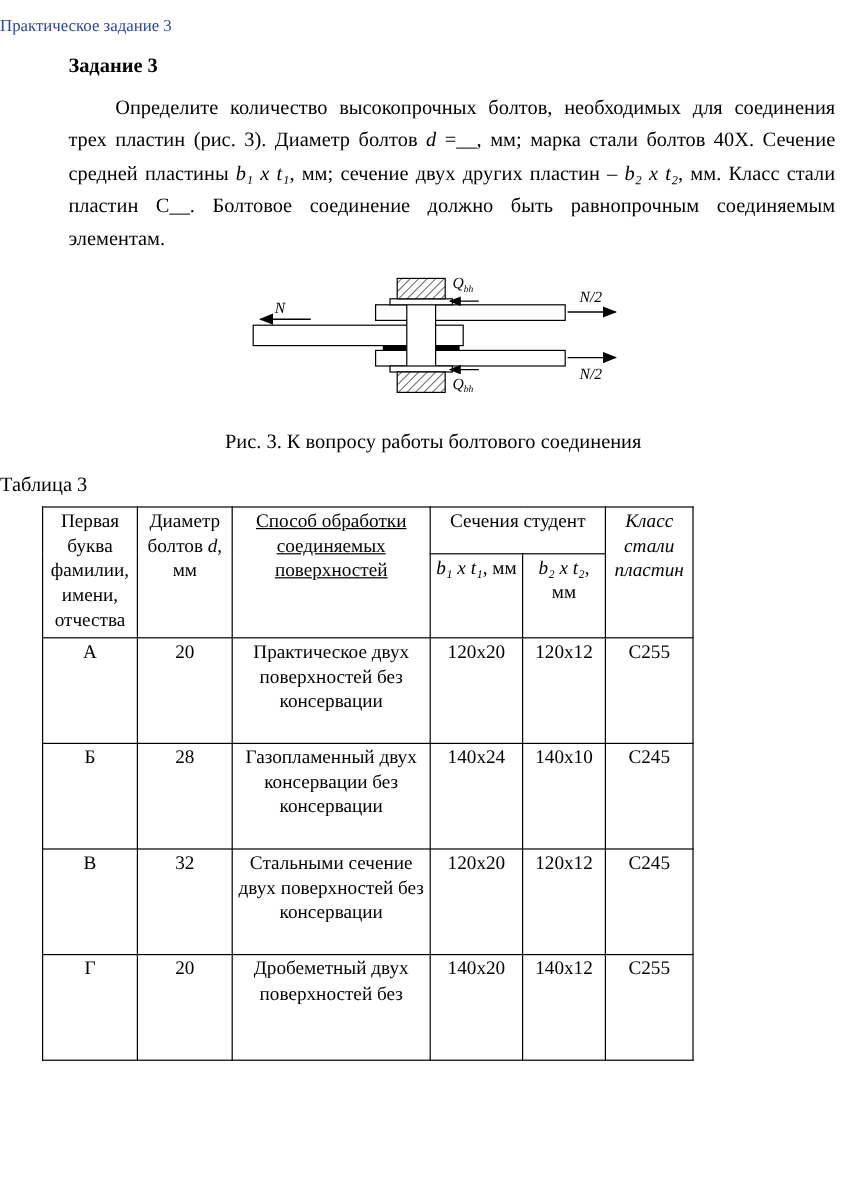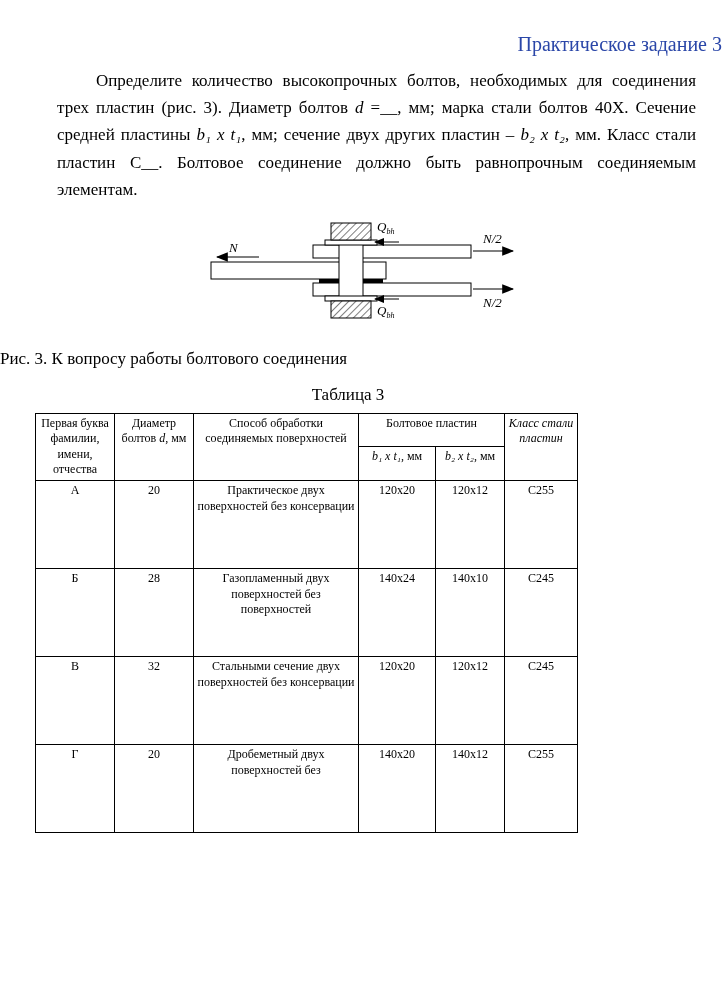--- a/index.html
+++ b/index.html
@@ -8,84 +8,85 @@
     width:722px; height:1000px;
     overflow:hidden;
     background:#ffffff;
     color:#000000;
     font-family:"Liberation Serif","DejaVu Serif",serif;
     font-size:17px;
     box-sizing:border-box;
     padding-top:12px;
   }
   .title {
-    text-align:right;
+    text-align:left;
     color:#2a46a8;
-    font-size:20px;
+    font-size:14px;
     line-height:1.5;
-    margin-top:17px;
   }
   .heading {
     margin:8px 26px 0 57px;
     font-weight:bold;
     line-height:1.6;
   }
   .intro {
     margin:8px 26px 0 57px;
     text-indent:39px;
     text-align:justify;
     line-height:1.6;
   }
   .fig-wrap { margin:12px auto 0 auto; width:320px; }
   .fig-wrap svg { display:block; }
   .flbl { font-family:"Liberation Serif","DejaVu Serif",serif; font-style:italic; font-size:13px; }
   .caption {
     margin-top:14px;
+    text-align:center;
     line-height:1.4;
   }
   .variant {
     margin:10px 26px 0 57px;
     line-height:1.5;
   }
   .table-label {
     margin:12px 26px 0 0;
-    text-align:center;
+    text-align:left;
     line-height:1.4;
   }
   table.variants {
     border-collapse:collapse;
     margin:6px 0 0 35px;
-    font-size:12px;
+    font-size:16px;
     table-layout:fixed;
   }
   table.variants th, table.variants td {
     border:1px solid #000;
     padding:2px 3px;
     text-align:center;
     vertical-align:top;
     font-weight:normal;
     line-height:1.3;
     overflow-wrap:break-word;
   }
   .col-name  { width:72px; }
   .col-d     { width:72px;margin-top:44px; }
-  .col-meth  { width:158px; }
+  .col-meth  { width:158px;text-decoration:underline; }
   .col-s1    { width:70px; }
   .col-s2    { width:62px; }
   .col-steel { width:66px;font-style:italic; }
   tr.data-row { height:88px; }
   .ital { font-style:italic; }
 </style>
 </head>
 <body>
 
 <div class="page">
 
   <div class="title">Практическое задание 3</div>
 
+  <div class="heading">Задание 3</div>
 
   <p class="intro"><span>Определите количество высокопрочных болтов, необходимых для соединения трех пластин (рис. 3). Диаметр болтов </span><i class="ital">d</i><span> =__, мм; марка стали болтов 40Х. Сечение средней пластины </span><i class="ital">b₁ x t₁</i><span>, мм; сечение двух других пластин – </span><i class="ital">b₂ x t₂</i><span>, мм. Класс стали пластин С__. Болтовое соединение должно быть равнопрочным соединяемым элементам.</span></p>
 
   <div class="fig-wrap">
     <svg width="320" height="118" viewBox="0 0 320 118" xmlns="http://www.w3.org/2000/svg">
       <defs>
         <pattern id="hatch" width="5" height="5" patternUnits="userSpaceOnUse" patternTransform="rotate(45)">
           <rect width="5" height="5" fill="#ffffff"></rect>
           <line x1="0" y1="0" x2="0" y2="5" stroke="#000" stroke-width="1"></line>
         </pattern>
@@ -128,41 +129,41 @@
 
 
   <div class="table-label">Таблица 3</div>
 
   <table class="variants">
     <thead>
       <tr>
         <th class="col-name" rowspan="2">Первая буква фамилии, имени, отчества</th>
         <th class="col-d" rowspan="2"><span>Диаметр болтов </span><i class="ital">d</i><span>, мм</span></th>
         <th class="col-meth" rowspan="2">Способ обработки соединяемых поверхностей</th>
-        <th colspan="2">Болтовое пластин</th>
+        <th colspan="2">Сечения студент</th>
         <th class="col-steel" rowspan="2">Класс стали пластин</th>
       </tr>
       <tr>
         <th class="col-s1"><i class="ital">b₁ x t₁</i><span>, мм</span></th>
         <th class="col-s2"><i class="ital">b₂ x t₂</i><span>, мм</span></th>
       </tr>
     </thead>
     <tbody>
       <tr class="data-row">
         <td>А</td>
         <td>20</td>
         <td>Практическое двух поверхностей без консервации</td>
         <td>120x20</td>
         <td>120x12</td>
         <td>С255</td>
       </tr>
       <tr class="data-row">
         <td>Б</td>
         <td>28</td>
-        <td>Газопламенный двух поверхностей без поверхностей</td>
+        <td>Газопламенный двух консервации без консервации</td>
         <td>140x24</td>
         <td>140x10</td>
         <td>С245</td>
       </tr>
       <tr class="data-row">
         <td>В</td>
         <td>32</td>
         <td>Стальными сечение двух поверхностей без консервации</td>
         <td>120x20</td>
         <td>120x12</td>

